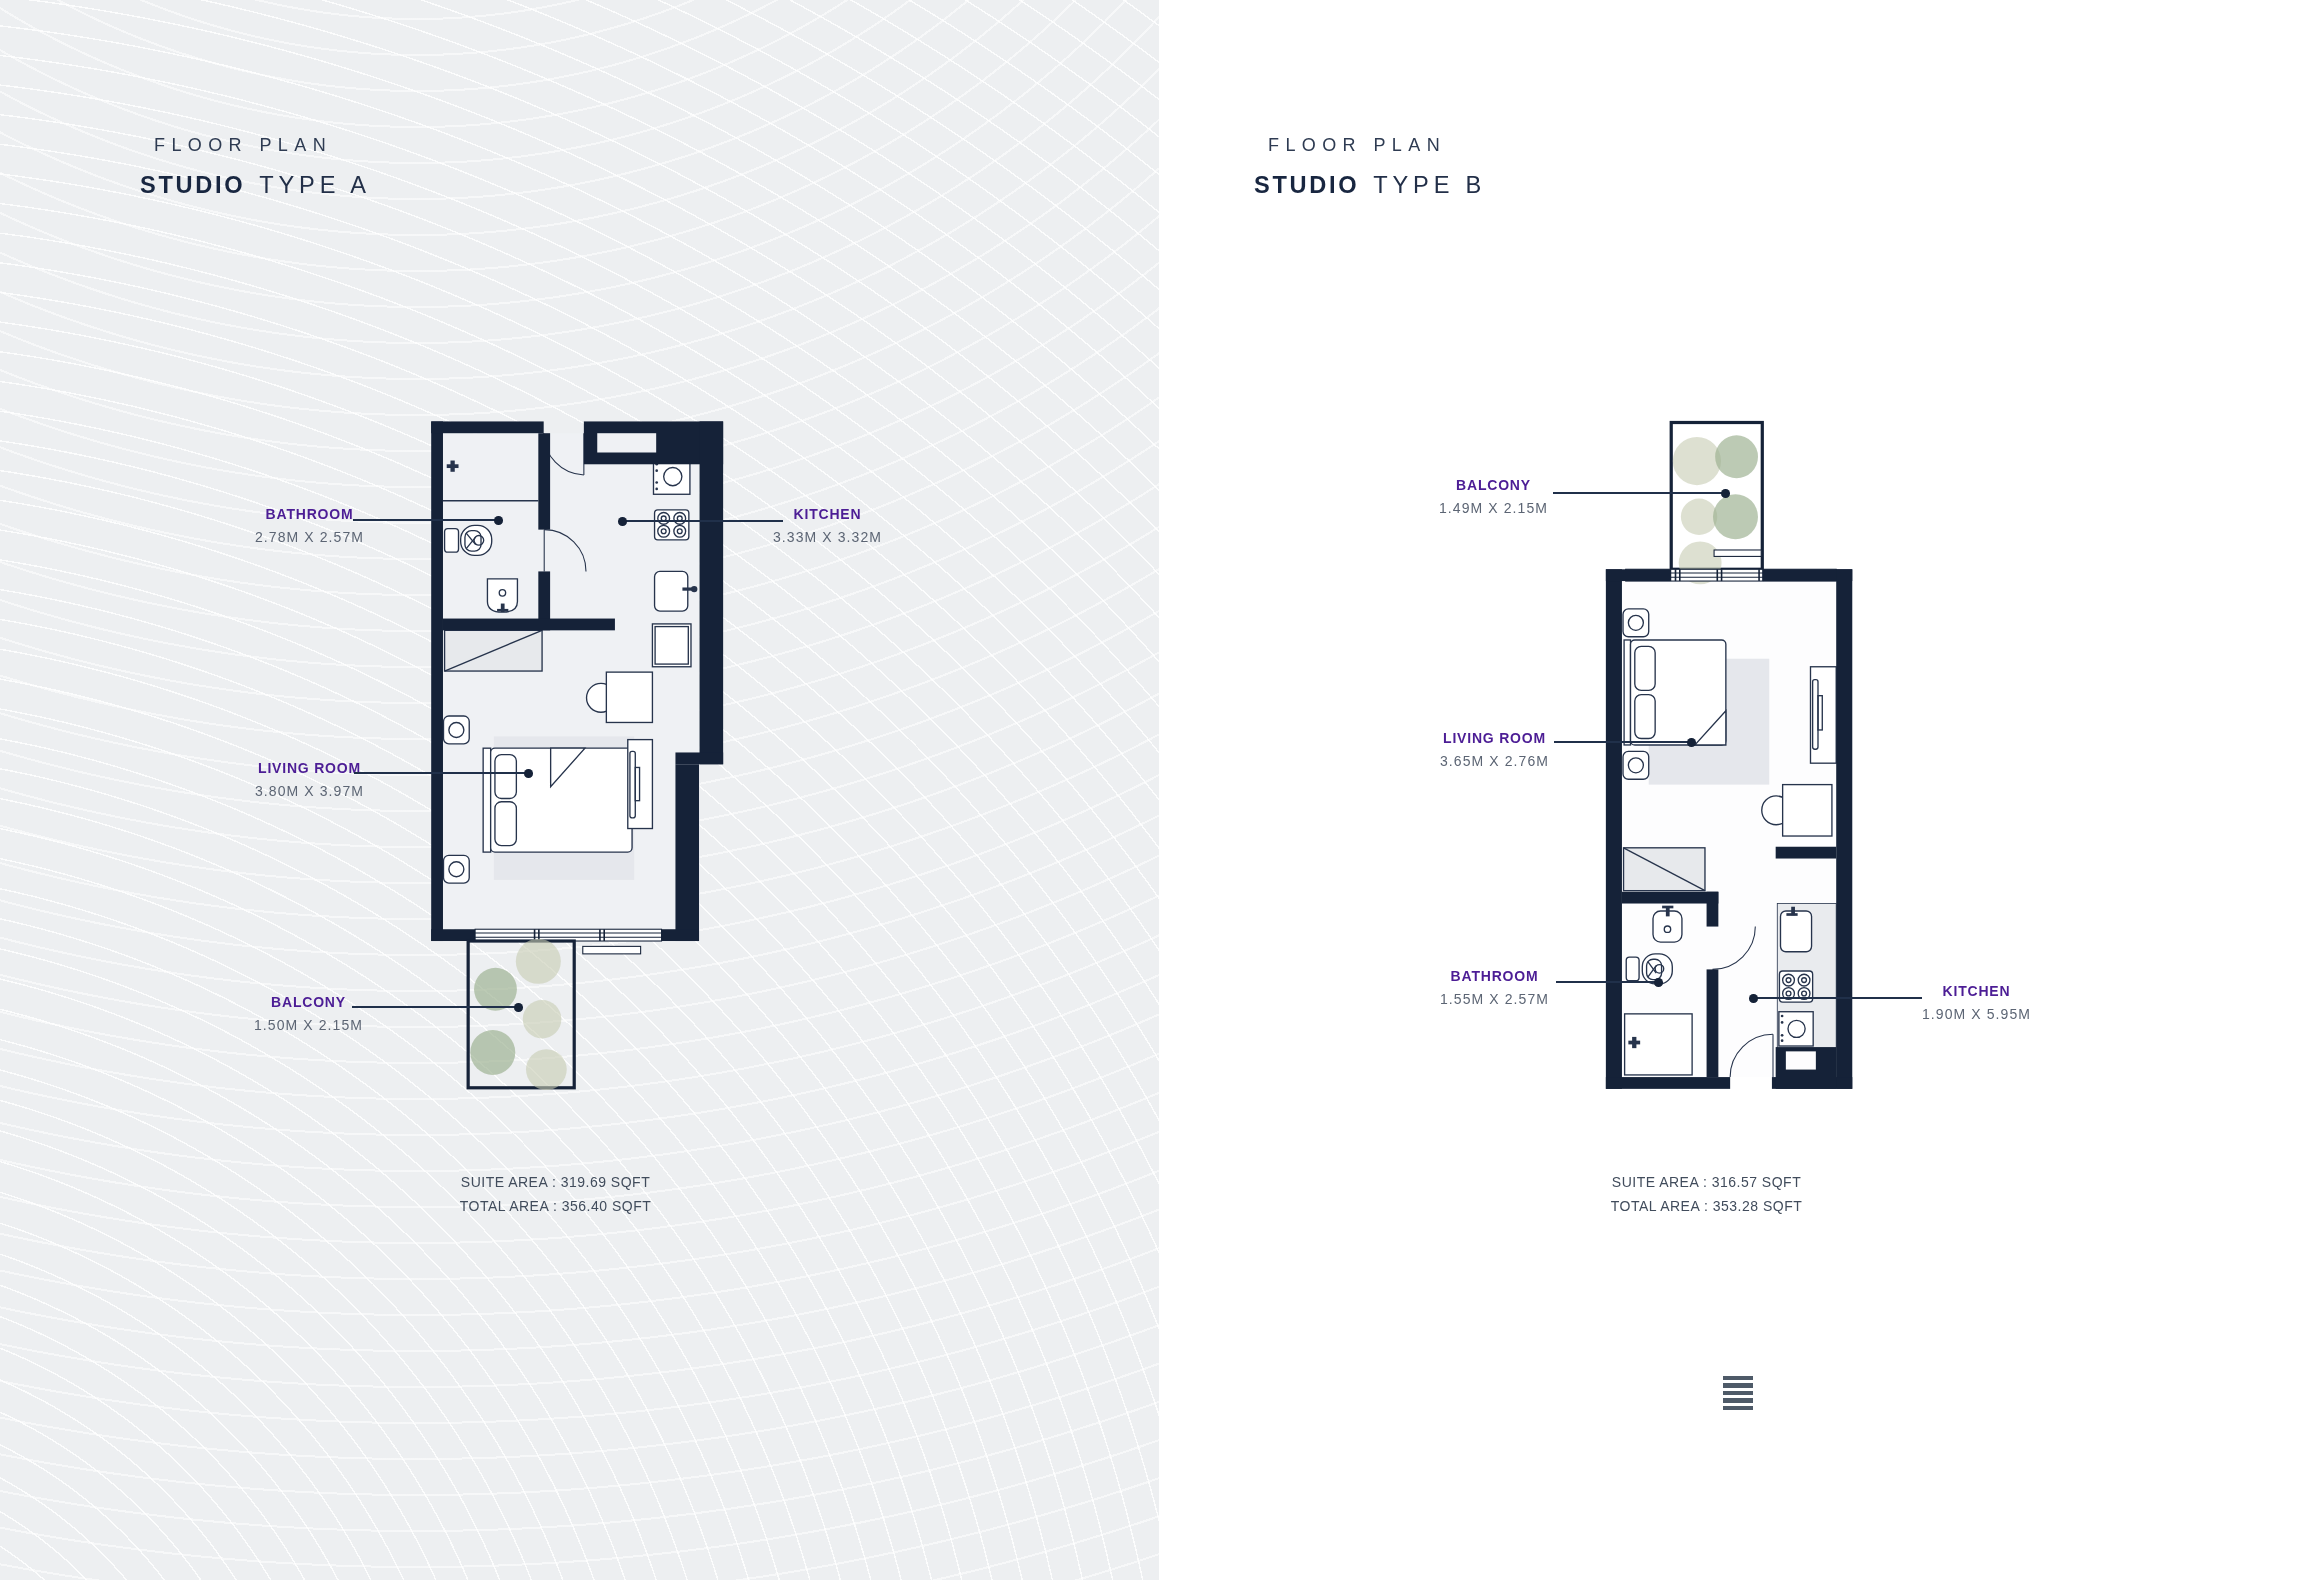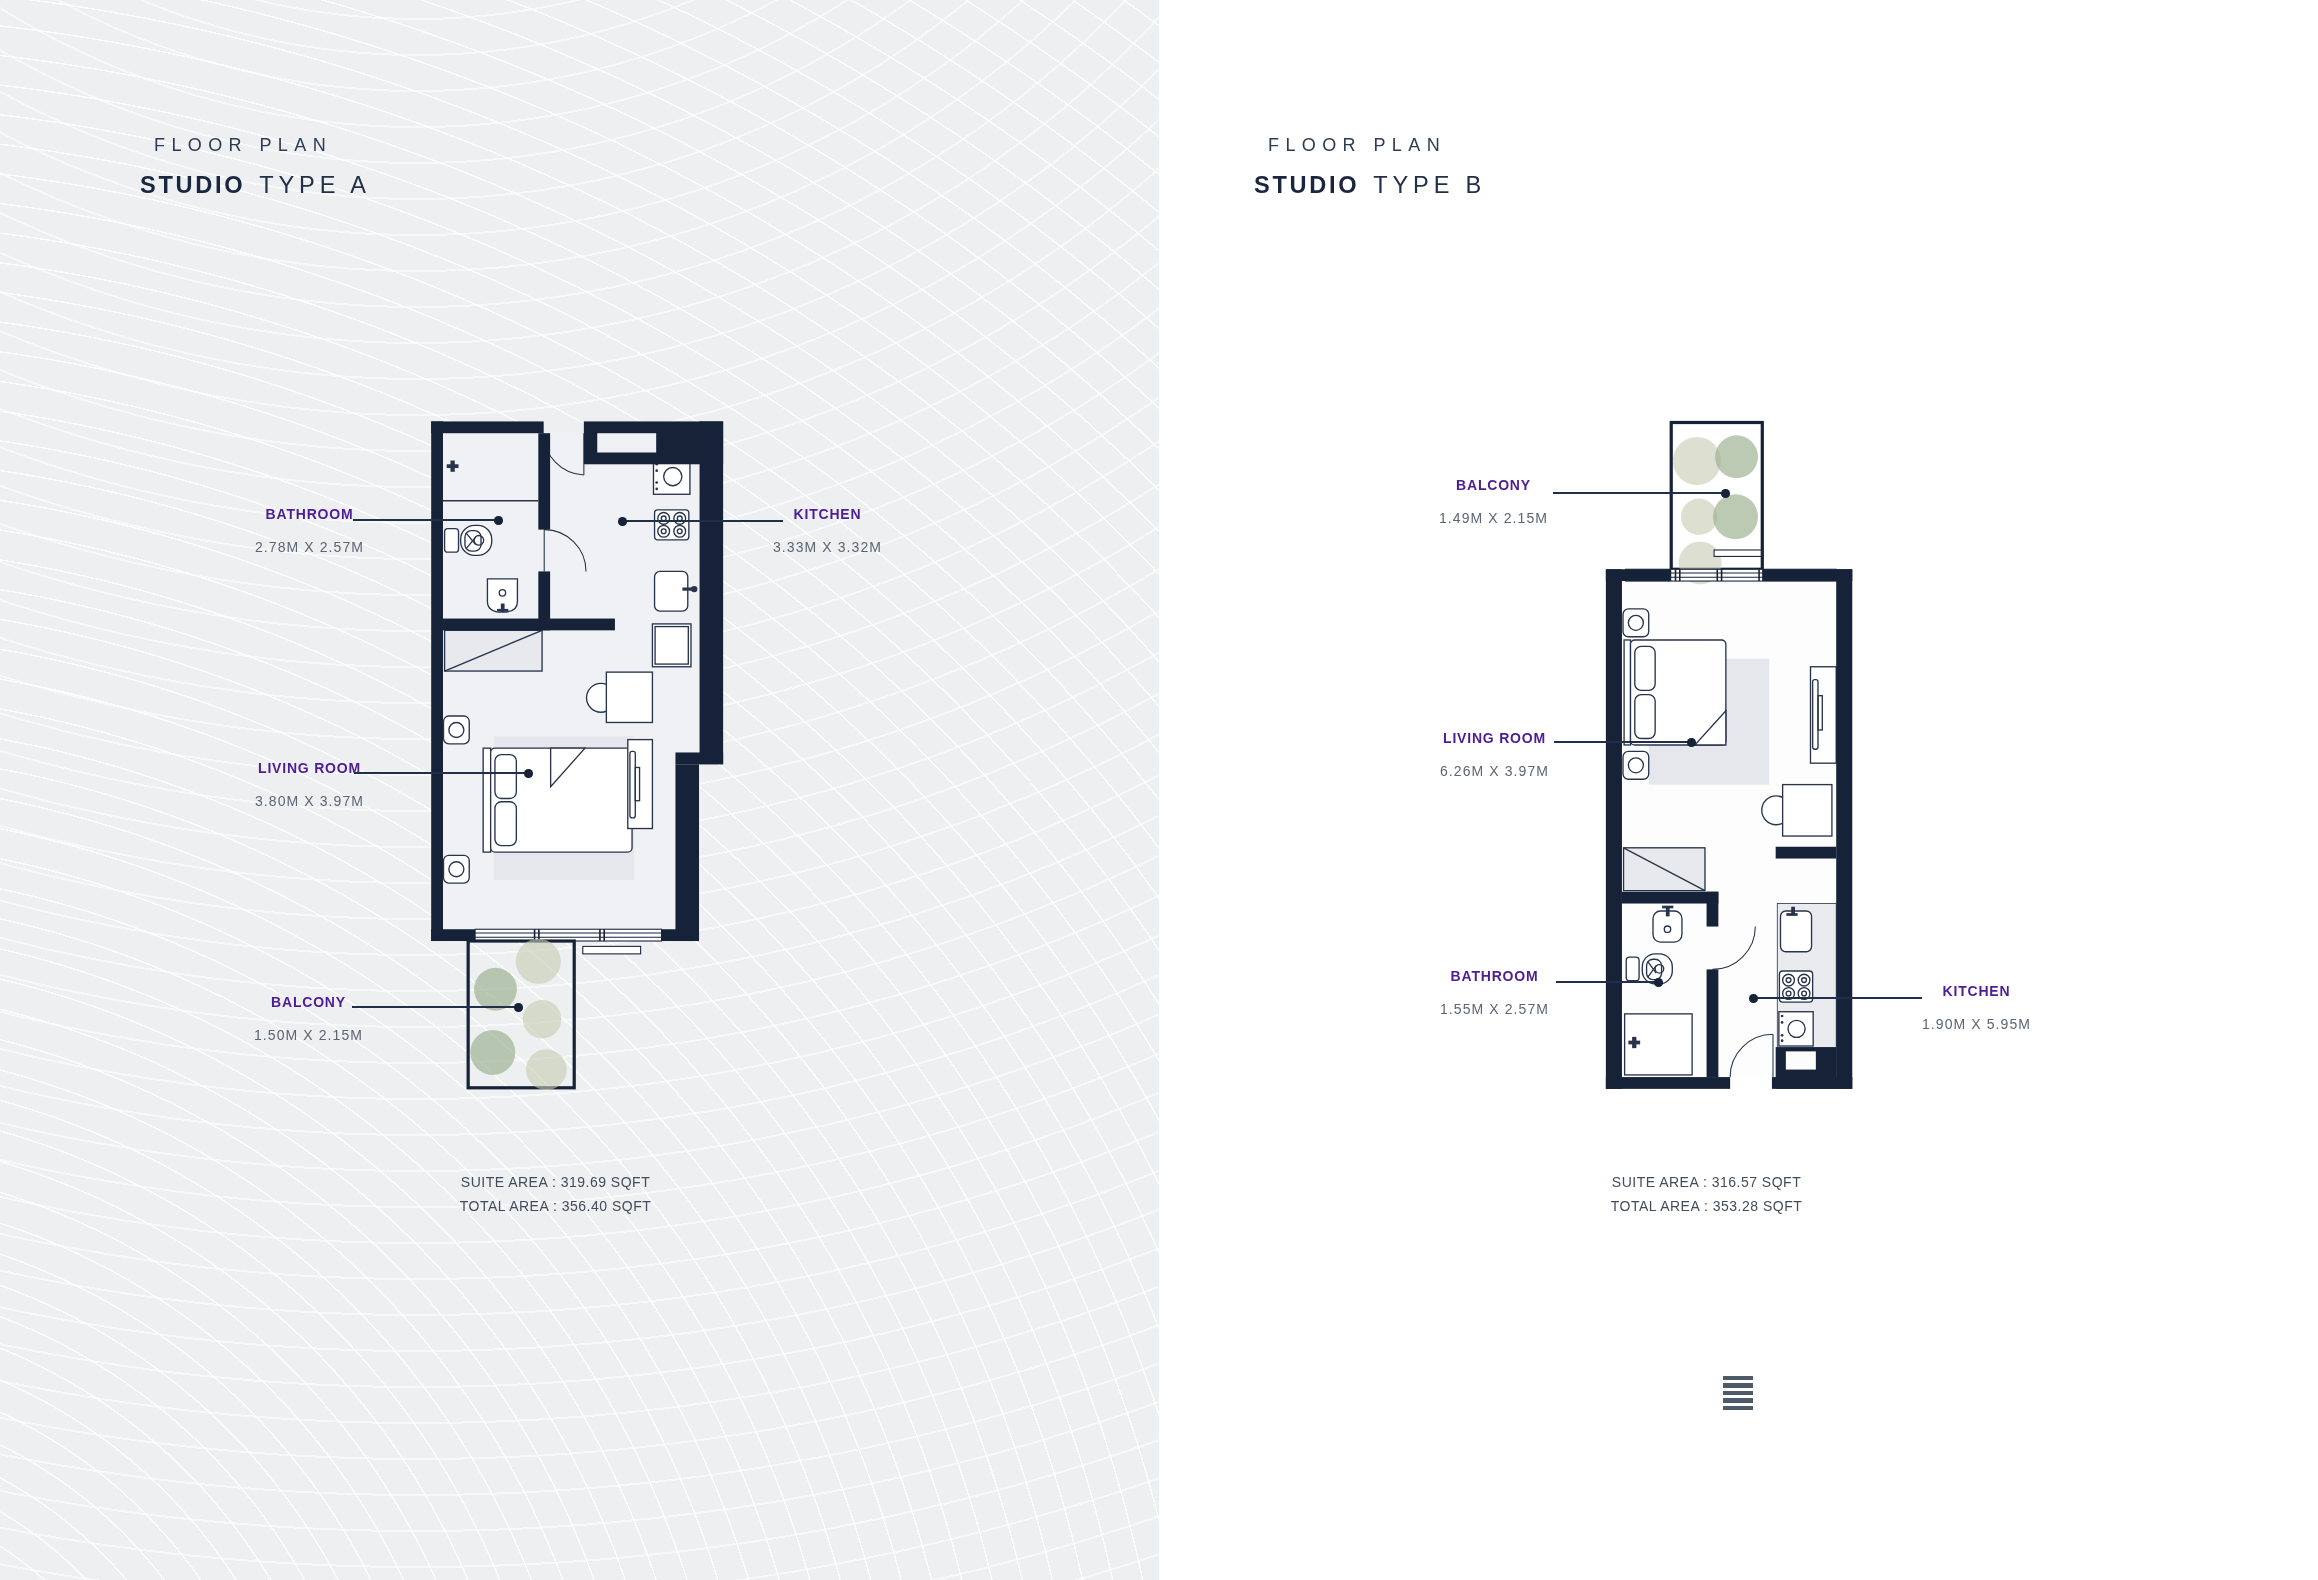--- a/index.html
+++ b/index.html
@@ -8,21 +8,21 @@
   .panel-left{position:absolute;left:0;top:0;width:1159px;height:1581px;background-color:#edeff1;
     background-image:
       repeating-radial-gradient(circle at -18% 118%, rgba(255,255,255,0) 0 28px, rgba(255,255,255,.85) 28px 29.4px),
       repeating-radial-gradient(circle at 36% -42%, rgba(255,255,255,0) 0 34px, rgba(255,255,255,.55) 34px 36px);}
   .eyebrow{position:absolute;font-size:18px;letter-spacing:6.4px;color:#2e3b52;font-weight:400;margin-left:12px;}
   .plan-title{position:absolute;font-size:23.6px;color:#182640;white-space:nowrap;}
   .tb{font-weight:800;letter-spacing:2.7px;text-align:right;}
   .tl{font-weight:300;letter-spacing:4.8px;margin-left:14px;color:#222f48;}
   .rlabel{position:absolute;width:139px;text-align:center;}
   .rname{font-size:14px;font-weight:700;color:#4c1d95;letter-spacing:0.8px;}
-  .rdims{font-size:14px;font-weight:300;color:#5c6574;letter-spacing:1.1px;margin-top:17px;}
+  .rdims{font-size:14px;font-weight:300;color:#5c6574;letter-spacing:1.1px;margin-top:7px;}
   .leader{position:absolute;height:1.6px;background:#20304a;}
   .dot{position:absolute;width:8.6px;height:8.6px;background:#152238;border-radius:50%;}
   .areas{position:absolute;width:225px;text-align:center;font-size:14px;color:#414c5c;
          letter-spacing:0.5px;line-height:23.6px;font-weight:400;}
   .fp{position:absolute;}
   .bars{position:absolute;left:1723px;top:1376px;}
   .bar{width:30px;height:4.3px;background:#4e5a68;margin-bottom:3.2px;}
   
   .w{fill:#152238;}
   .fl{fill:#eff1f4;}
@@ -338,21 +338,21 @@
 
   <div class="rlabel" style="left:1424px;top:477px">
     <div class="rname">BALCONY</div>
     <div class="rdims">1.49M X 2.15M</div>
   </div>
   <div class="leader" style="left:1553px;top:492px;width:172px"></div>
   <div class="dot" style="left:1721px;top:489px"></div>
 
   <div class="rlabel" style="left:1425px;top:730px">
     <div class="rname">LIVING ROOM</div>
-    <div class="rdims">6.26M X 3.97M</div>
+    <div class="rdims">3.65M X 2.76M</div>
   </div>
   <div class="leader" style="left:1554px;top:741px;width:138px"></div>
   <div class="dot" style="left:1687px;top:738px"></div>
 
   <div class="rlabel" style="left:1425px;top:968px">
     <div class="rname">BATHROOM</div>
     <div class="rdims">1.55M X 2.57M</div>
   </div>
   <div class="leader" style="left:1556px;top:981px;width:103px"></div>
   <div class="dot" style="left:1654px;top:978px"></div>

